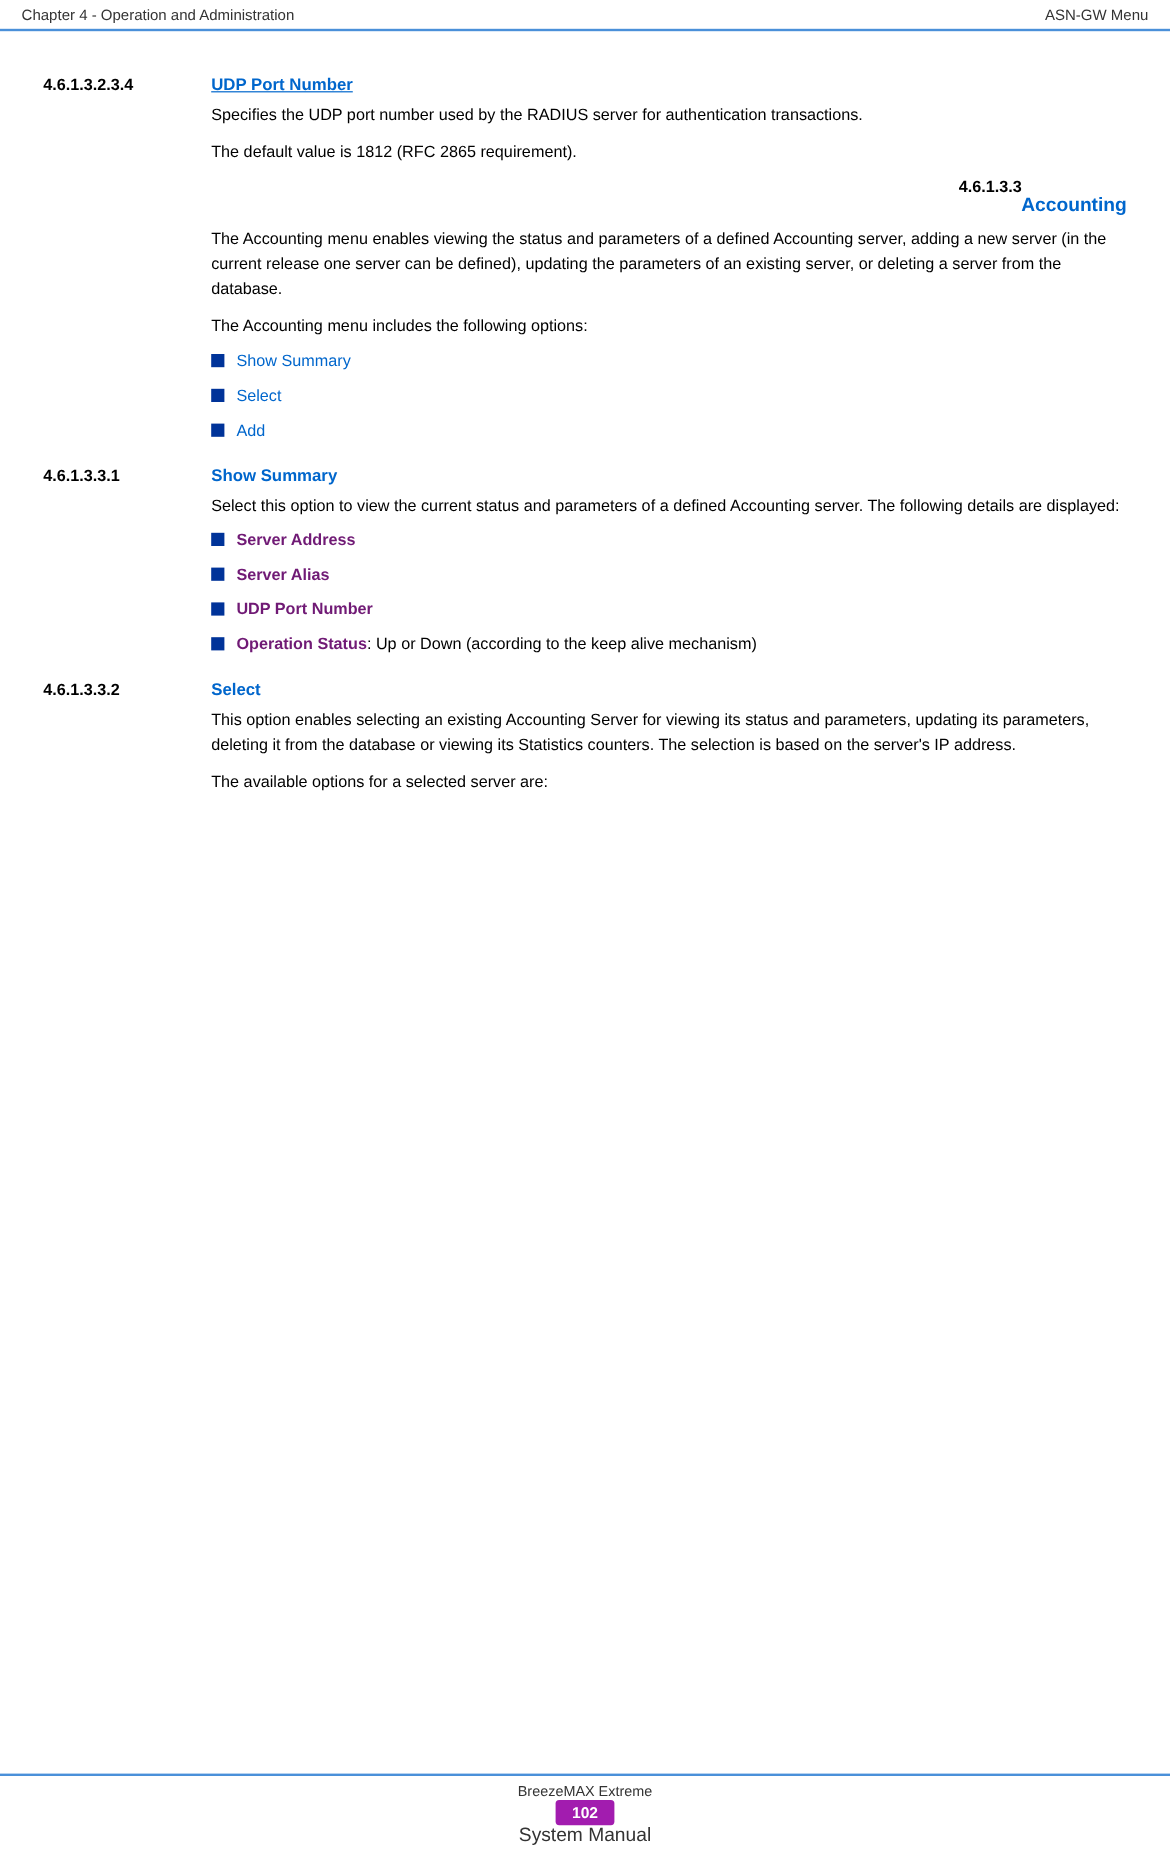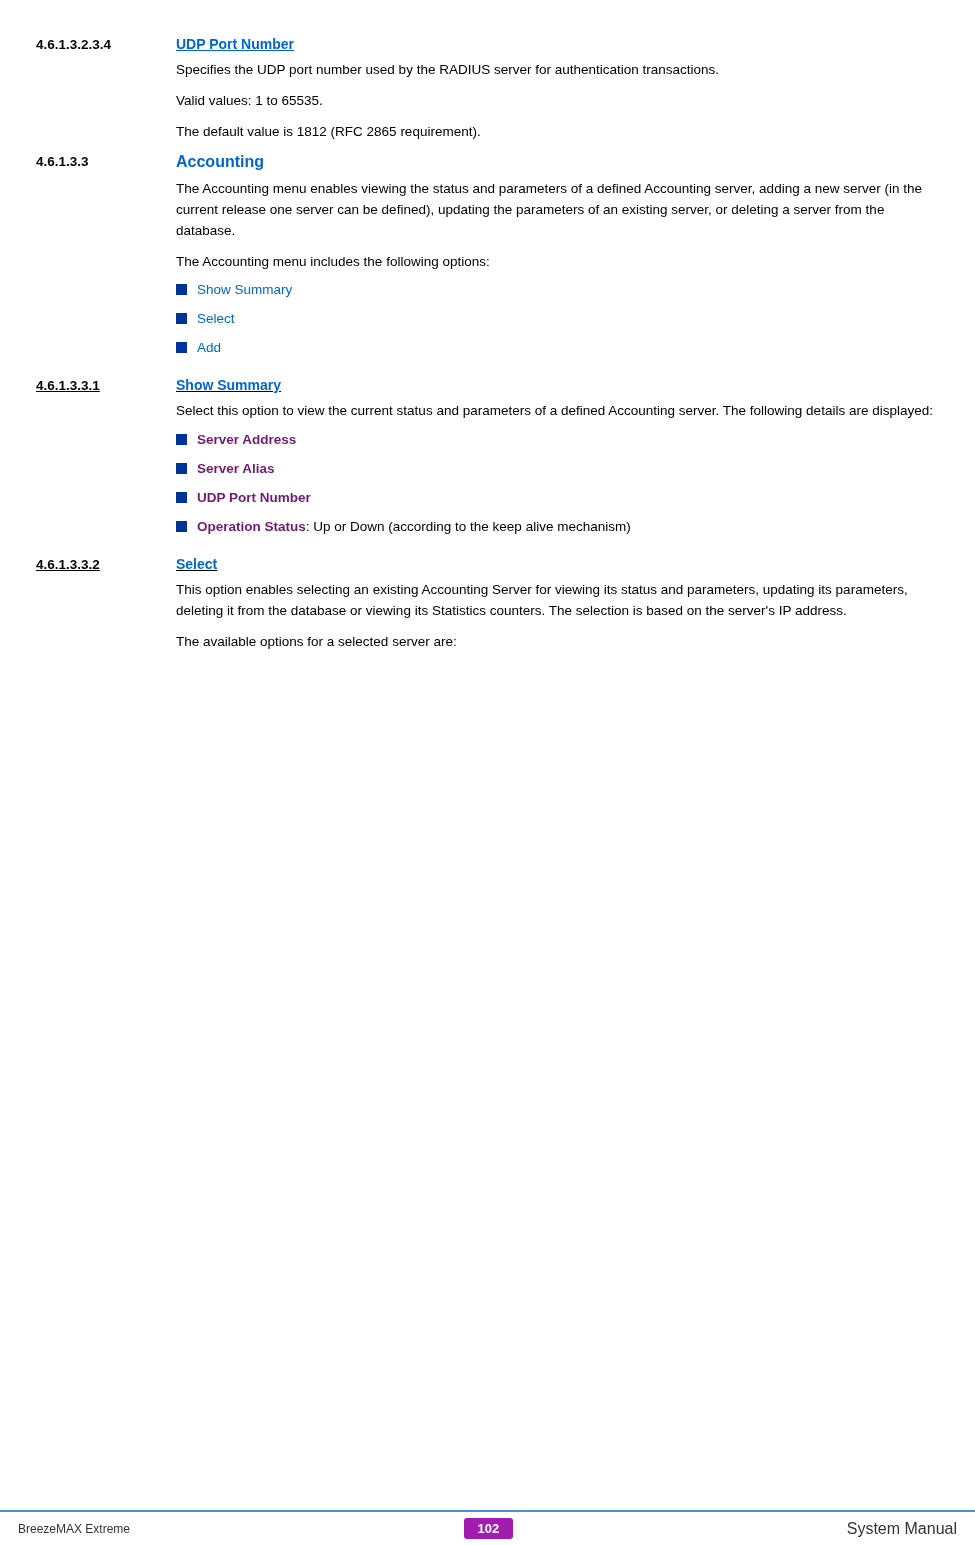--- a/index.html
+++ b/index.html
@@ -52,41 +52,41 @@
     }
     .section-title-h4 {
       font-size: 14px;
       font-weight: bold;
       color: #0066cc;
       text-decoration: underline;
     }
     
     .section-h3 {
       display: flex;
-      align-items: center;
+      align-items: flex-end;
       margin-bottom: 8px;
+      flex-direction: column;
     }
     .section-num-h3 {
       font-size: 13.5px;
       font-weight: bold;
       color: #000;
       min-width: 140px;
     }
     .section-title-h3 {
       font-size: 16px;
       font-weight: bold;
       color: #0066cc;
     }
     
     .section-h3sub {
       display: flex;
       align-items: baseline;
       margin-bottom: 8px;
       margin-top: 22px;
-      text-decoration: underline;
     }
     .section-num-h3sub {
       font-size: 13.5px;
       font-weight: bold;
       color: #000;
       min-width: 140px;
     }
     .section-title-h3sub {
       font-size: 14px;
       font-weight: bold;
@@ -131,20 +131,21 @@
       font-size: 13.5px;
     }
     
     .footer {
       border-top: 2px solid #4a90d9;
       display: flex;
       justify-content: space-between;
       align-items: center;
       padding: 6px 18px;
       margin-top: auto;
+      flex-direction: column;
     }
     .footer-left {
       font-size: 12px;
       color: #333;
     }
     .footer-center {
       background: #a21caf;
       color: #fff;
       font-size: 13px;
       font-weight: bold;
@@ -154,29 +155,32 @@
     .footer-right {
       font-size: 16px;
       color: #333;
     }
   </style>
 </head>
 <body>
 
 <div class="page-container">
 
+  <div class="header-bar">
+    <span class="header-chapter">Chapter 4 - Operation and Administration</span>
+    <span class="header-title">ASN-GW Menu</span>
+  </div>
 
   <div class="content">
 
     <div class="section-h4">
       <span class="section-num-h4">4.6.1.3.2.3.4</span>
       <span class="section-title-h4">UDP Port Number</span>
     </div>
     <p class="body-text">Specifies the UDP port number used by the RADIUS server for authentication transactions.</p>
-    <p class="body-text">Valid values: 1 to 65535.</p>
     <p class="body-text">The default value is 1812 (RFC 2865 requirement).</p>
 
     <div class="section-h3">
       <span class="section-num-h3">4.6.1.3.3</span>
       <span class="section-title-h3">Accounting</span>
     </div>
     <p class="body-text">The Accounting menu enables viewing the status and parameters of a defined Accounting server, adding a new server (in the current release one server can be defined), updating the parameters of an existing server, or deleting a server from the database.</p>
     <p class="body-text">The Accounting menu includes the following options:</p>
 
     <div class="bullet-list">

